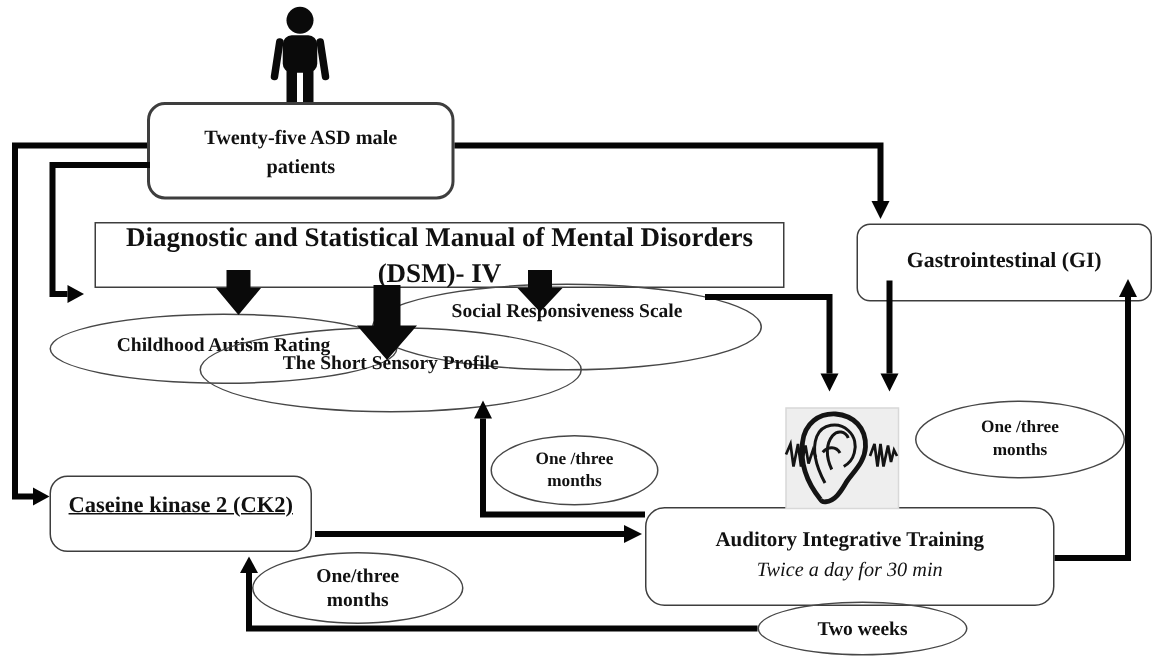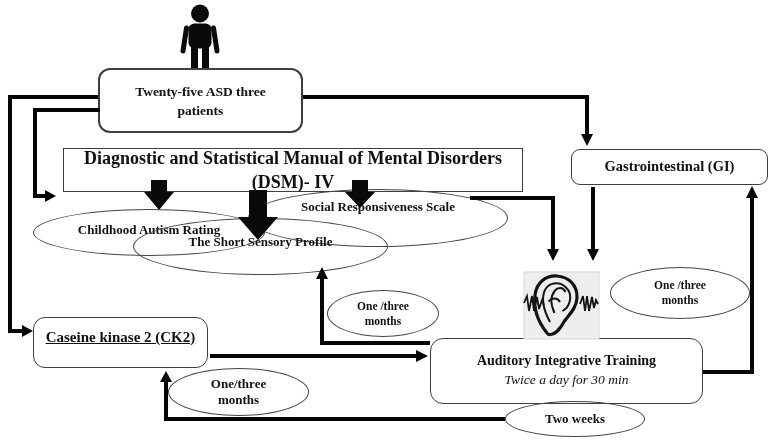--- a/index.html
+++ b/index.html
@@ -12,21 +12,21 @@
     display:flex;flex-direction:column;align-items:center;justify-content:center;
     text-align:center;font-weight:bold;line-height:1.35;
   }
   .ellipse{
     position:absolute;background:transparent;border:1.3px solid #474747;border-radius:50%;
     box-sizing:border-box;display:flex;flex-direction:column;align-items:center;justify-content:center;
     text-align:center;font-weight:bold;
   }
   #patients-box{left:98px;top:68px;width:205px;height:65px;border-radius:12px;font-size:13.5px;line-height:19px;z-index:2;border-width:2px;}
   #dsm-box{left:63px;top:148px;width:460px;height:44px;font-size:18px;z-index:1;}
-  #gi-box{left:571px;top:149px;width:197px;height:36px;border-radius:9px;font-size:14.5px;z-index:2;}
+  #gi-box{left:571px;top:149px;width:197px;height:52px;border-radius:9px;font-size:14.5px;z-index:2;}
   #ck2-box{left:33px;top:317px;width:175px;height:51px;border-radius:12px;font-size:15px;z-index:2;justify-content:flex-start;padding-top:9px;text-decoration:underline;}
   #ait-box{left:430px;top:338px;width:273px;height:66px;border-radius:13px;font-size:14px;z-index:2;}
   #ait-box .subtitle{font-style:italic;font-weight:normal;font-size:13.5px;}
   #car-ellipse{left:33px;top:209px;width:232px;height:47px;font-size:13px;z-index:3;padding-bottom:6px;}
   #srs-ellipse{left:248px;top:189px;width:260px;height:58px;font-size:13px;z-index:3;padding-bottom:22px;}
   #ssp-ellipse{left:133px;top:218px;width:255px;height:57px;font-size:13px;z-index:4;padding-bottom:10px;}
   #interval-right-ellipse{left:610px;top:267px;width:140px;height:52px;font-size:11.5px;line-height:15px;z-index:2;}
   #interval-mid-ellipse{left:327px;top:290px;width:112px;height:47px;font-size:11.5px;line-height:15px;z-index:3;}
   #interval-left-ellipse{left:168px;top:368px;width:141px;height:48px;font-size:13px;line-height:16px;z-index:3;}
   #two-weeks-ellipse{left:505px;top:401px;width:140px;height:36px;font-size:13px;z-index:3;text-align:right;}
@@ -35,21 +35,21 @@
   .head{fill:#050505;stroke:none;}
   .blockarrow{fill:#0a0a0a;stroke:none;}
   .earline{stroke:#141414;fill:none;}
 </style>
 </head>
 <body>
 
 <div id="stage">
 
   <div class="box" id="patients-box">
-    <span>Twenty-five ASD three</span>
+    <span>Twenty-five ASD male</span>
     <span>patients</span>
   </div>
 
   <div class="box" id="dsm-box">
     <span>Diagnostic and Statistical Manual of Mental Disorders (DSM)- IV</span>
   </div>
 
   <div class="box" id="gi-box">
     <span>Gastrointestinal (GI)</span>
   </div>

